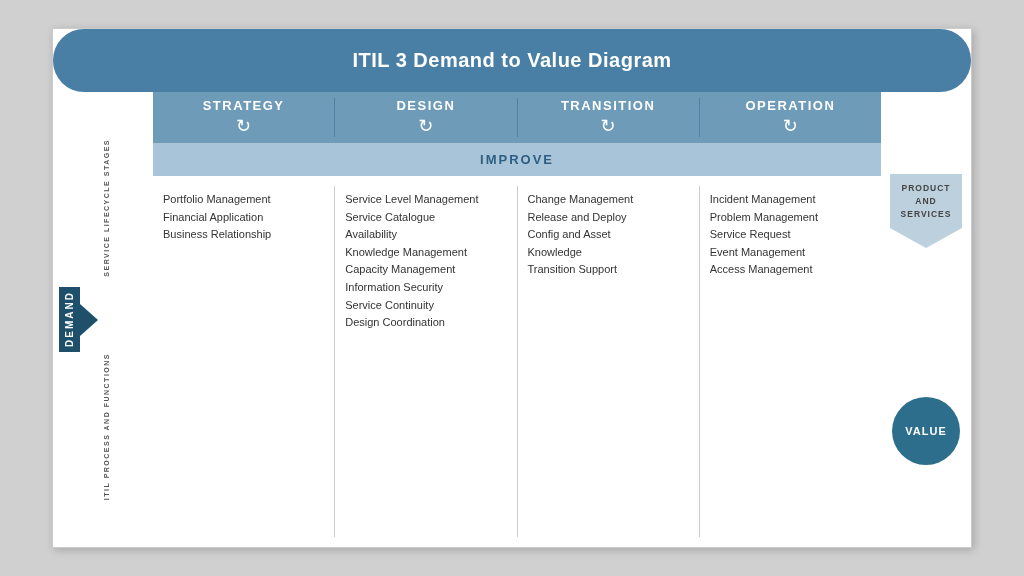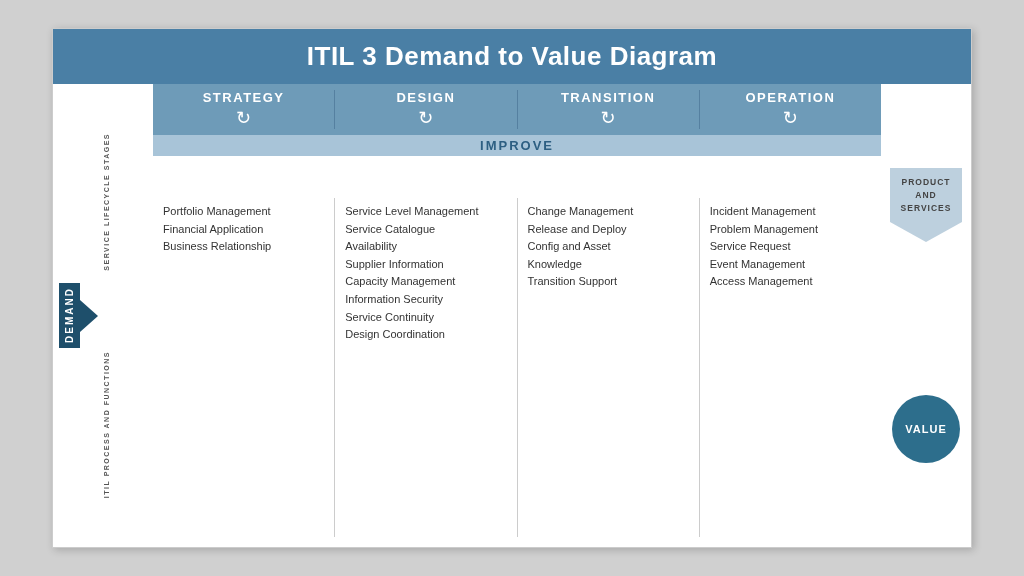--- a/index.html
+++ b/index.html
@@ -20,24 +20,25 @@
       box-shadow: 2px 2px 8px rgba(0,0,0,0.2);
       display: flex;
       flex-direction: column;
       position: relative;
     }
     
     .title-bar {
       background: #4a7fa5;
       color: white;
       text-align: center;
-      padding: 12px 10px;
-      font-size: 26px;
+      padding: 20px 10px;
+      font-size: 20px;
       font-weight: bold;
       letter-spacing: 0.5px;
+      border-radius: 31px;
     }
     
     .main {
       display: flex;
       flex: 1;
       position: relative;
     }
     
     .center {
       flex: 1;
@@ -70,32 +71,31 @@
       letter-spacing: 1.5px;
     }
     .cycle-icon {
       color: white;
       font-size: 18px;
       margin-top: 2px;
     }
     .improve-bar {
       background: #a8c4d8;
       text-align: center;
-      padding: 3px 0;
+      padding: 9px 0;
       font-size: 13px;
       font-weight: bold;
       letter-spacing: 2px;
       color: #2d5f82;
     }
     
     .functions-row {
       display: flex;
       flex: 1;
       padding: 10px 0;
-      margin-top: 32px;
     }
     .func-cell {
       flex: 1;
       padding: 5px 10px;
       border-right: 1px solid #ccc;
       font-size: 11px;
       color: #333;
       line-height: 1.6;
     }
     .func-cell:last-child {
@@ -165,21 +165,21 @@
         <div class="func-cell">
           <div>Portfolio Management</div>
           <div>Financial Application</div>
           <div>Business Relationship</div>
         </div>
 
         <div class="func-cell">
           <div>Service Level Management</div>
           <div>Service Catalogue</div>
           <div>Availability</div>
-          <div>Supplier Information</div>
+          <div>Knowledge Management</div>
           <div>Capacity Management</div>
           <div>Information Security</div>
           <div>Service Continuity</div>
           <div>Design Coordination</div>
         </div>
 
         <div class="func-cell">
           <div>Change Management</div>
           <div>Release and Deploy</div>
           <div>Config and Asset</div>

